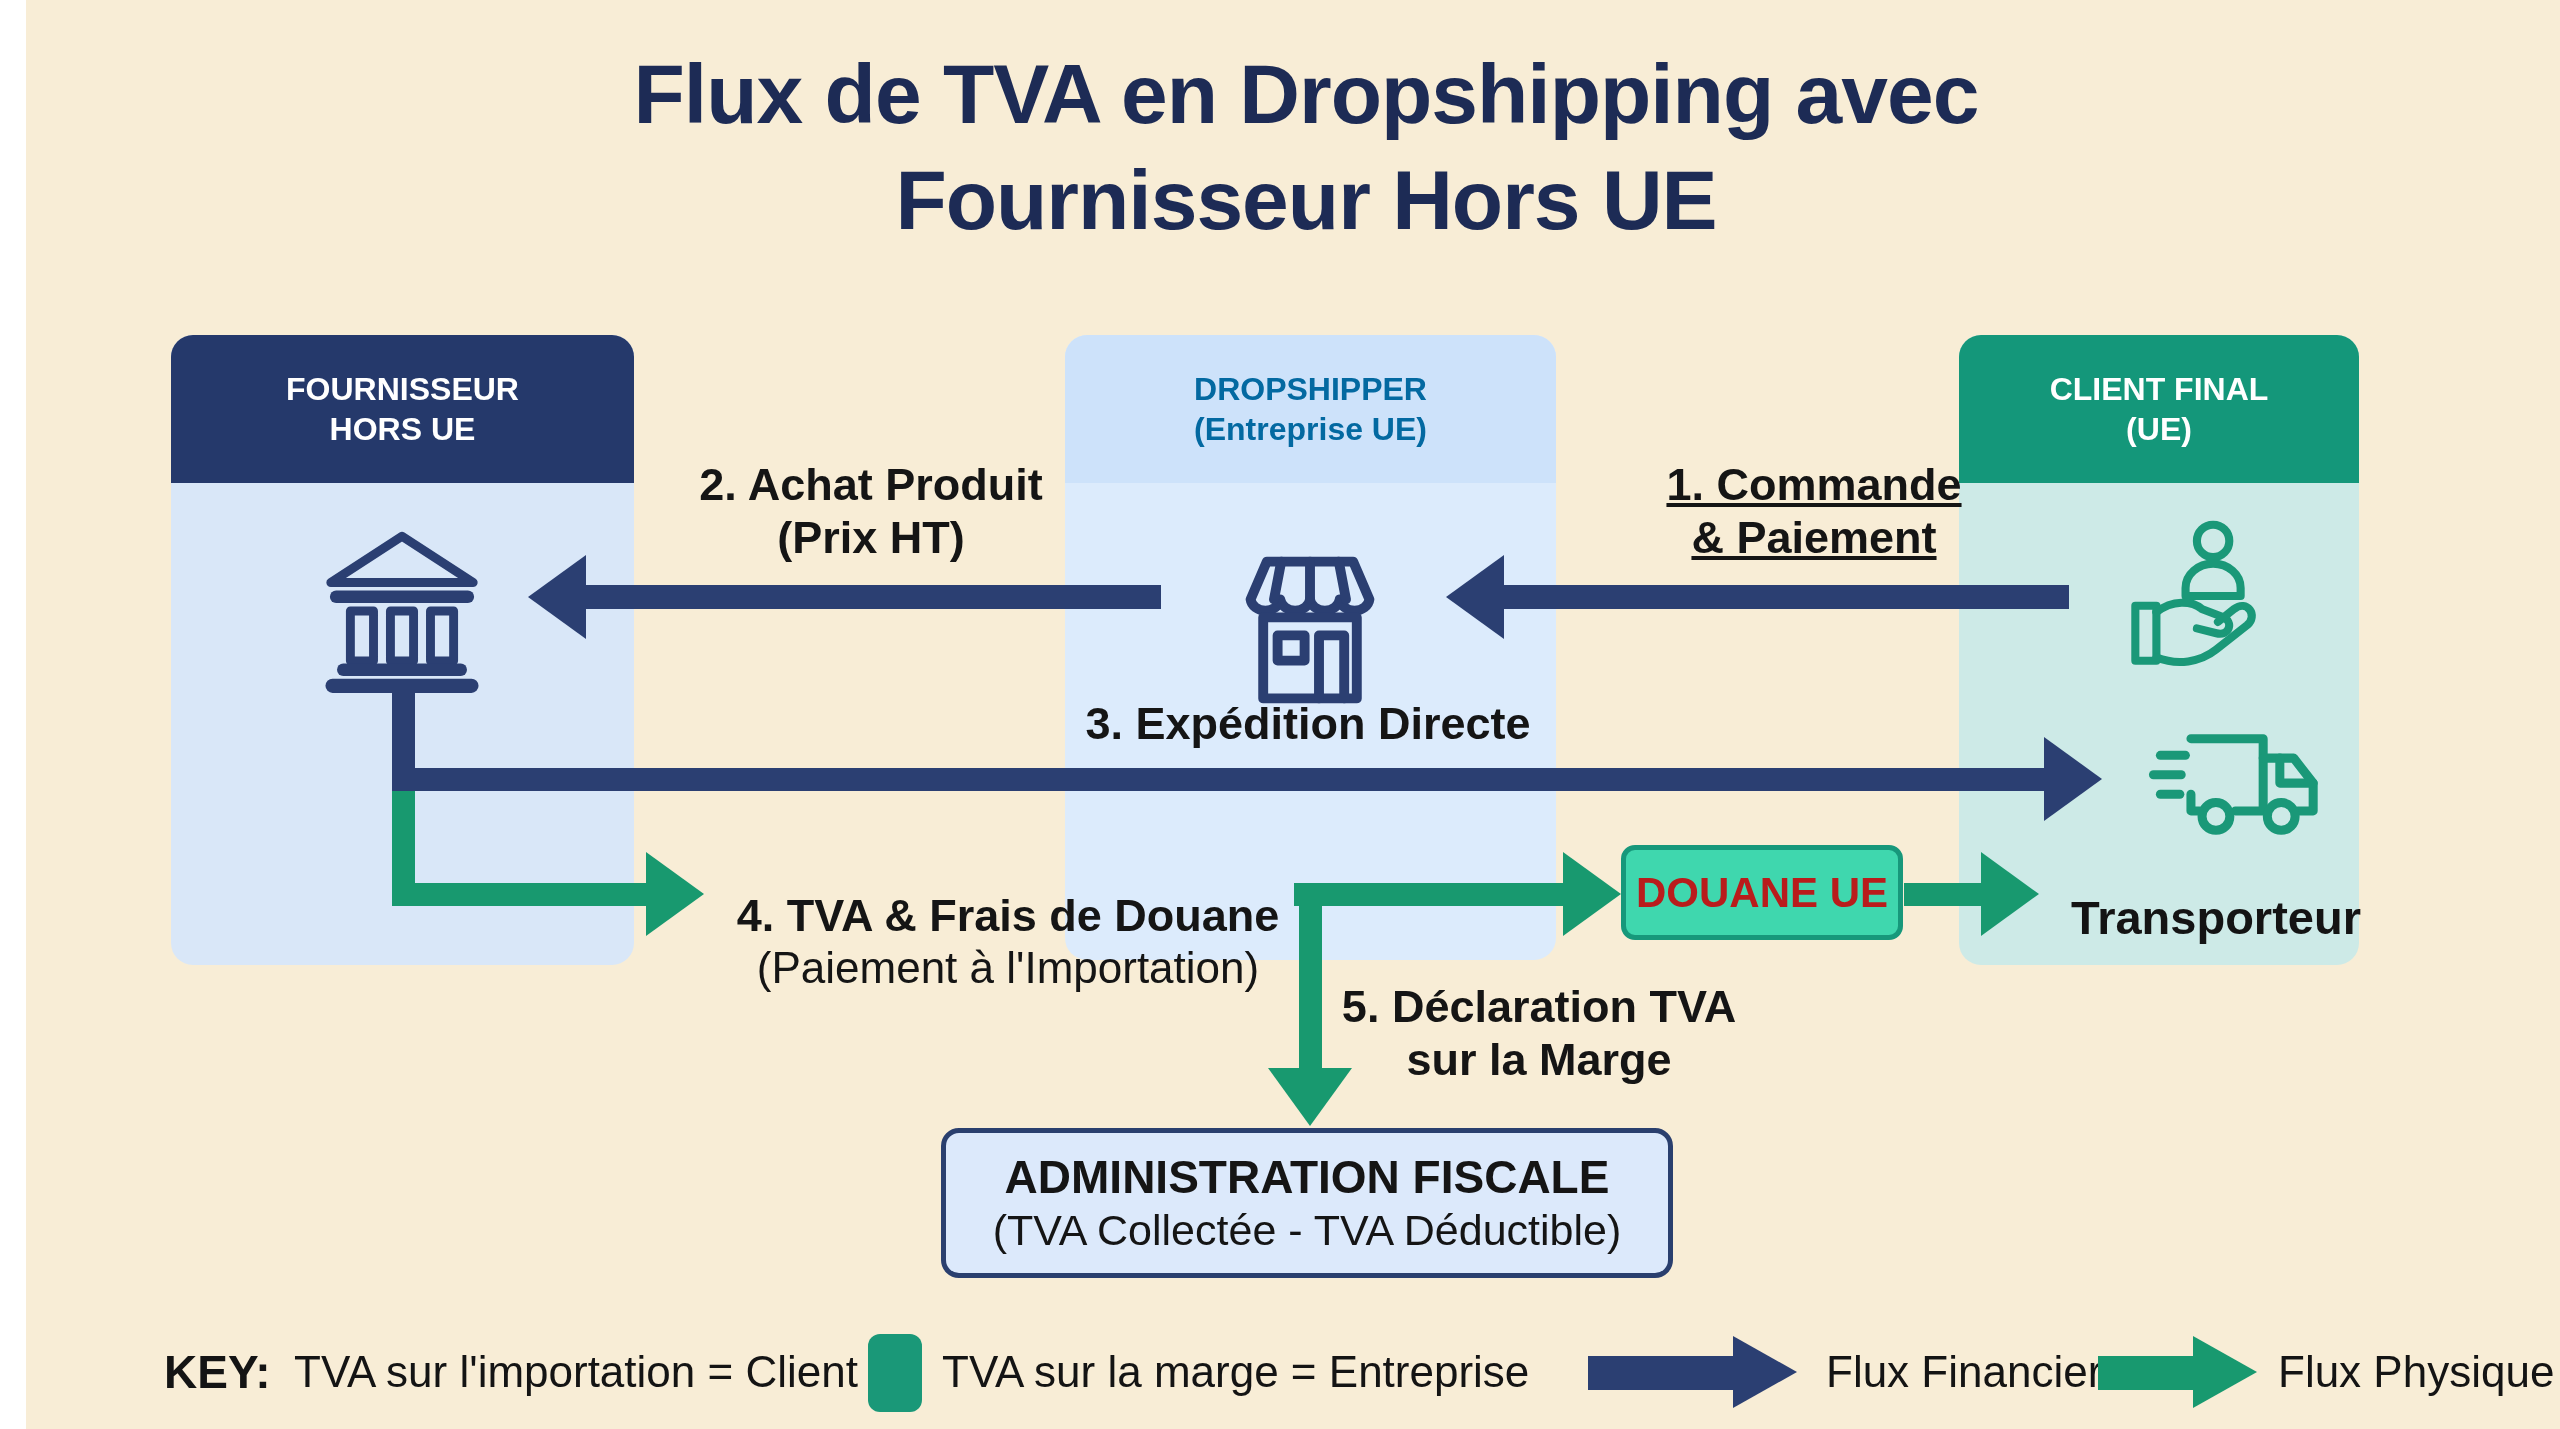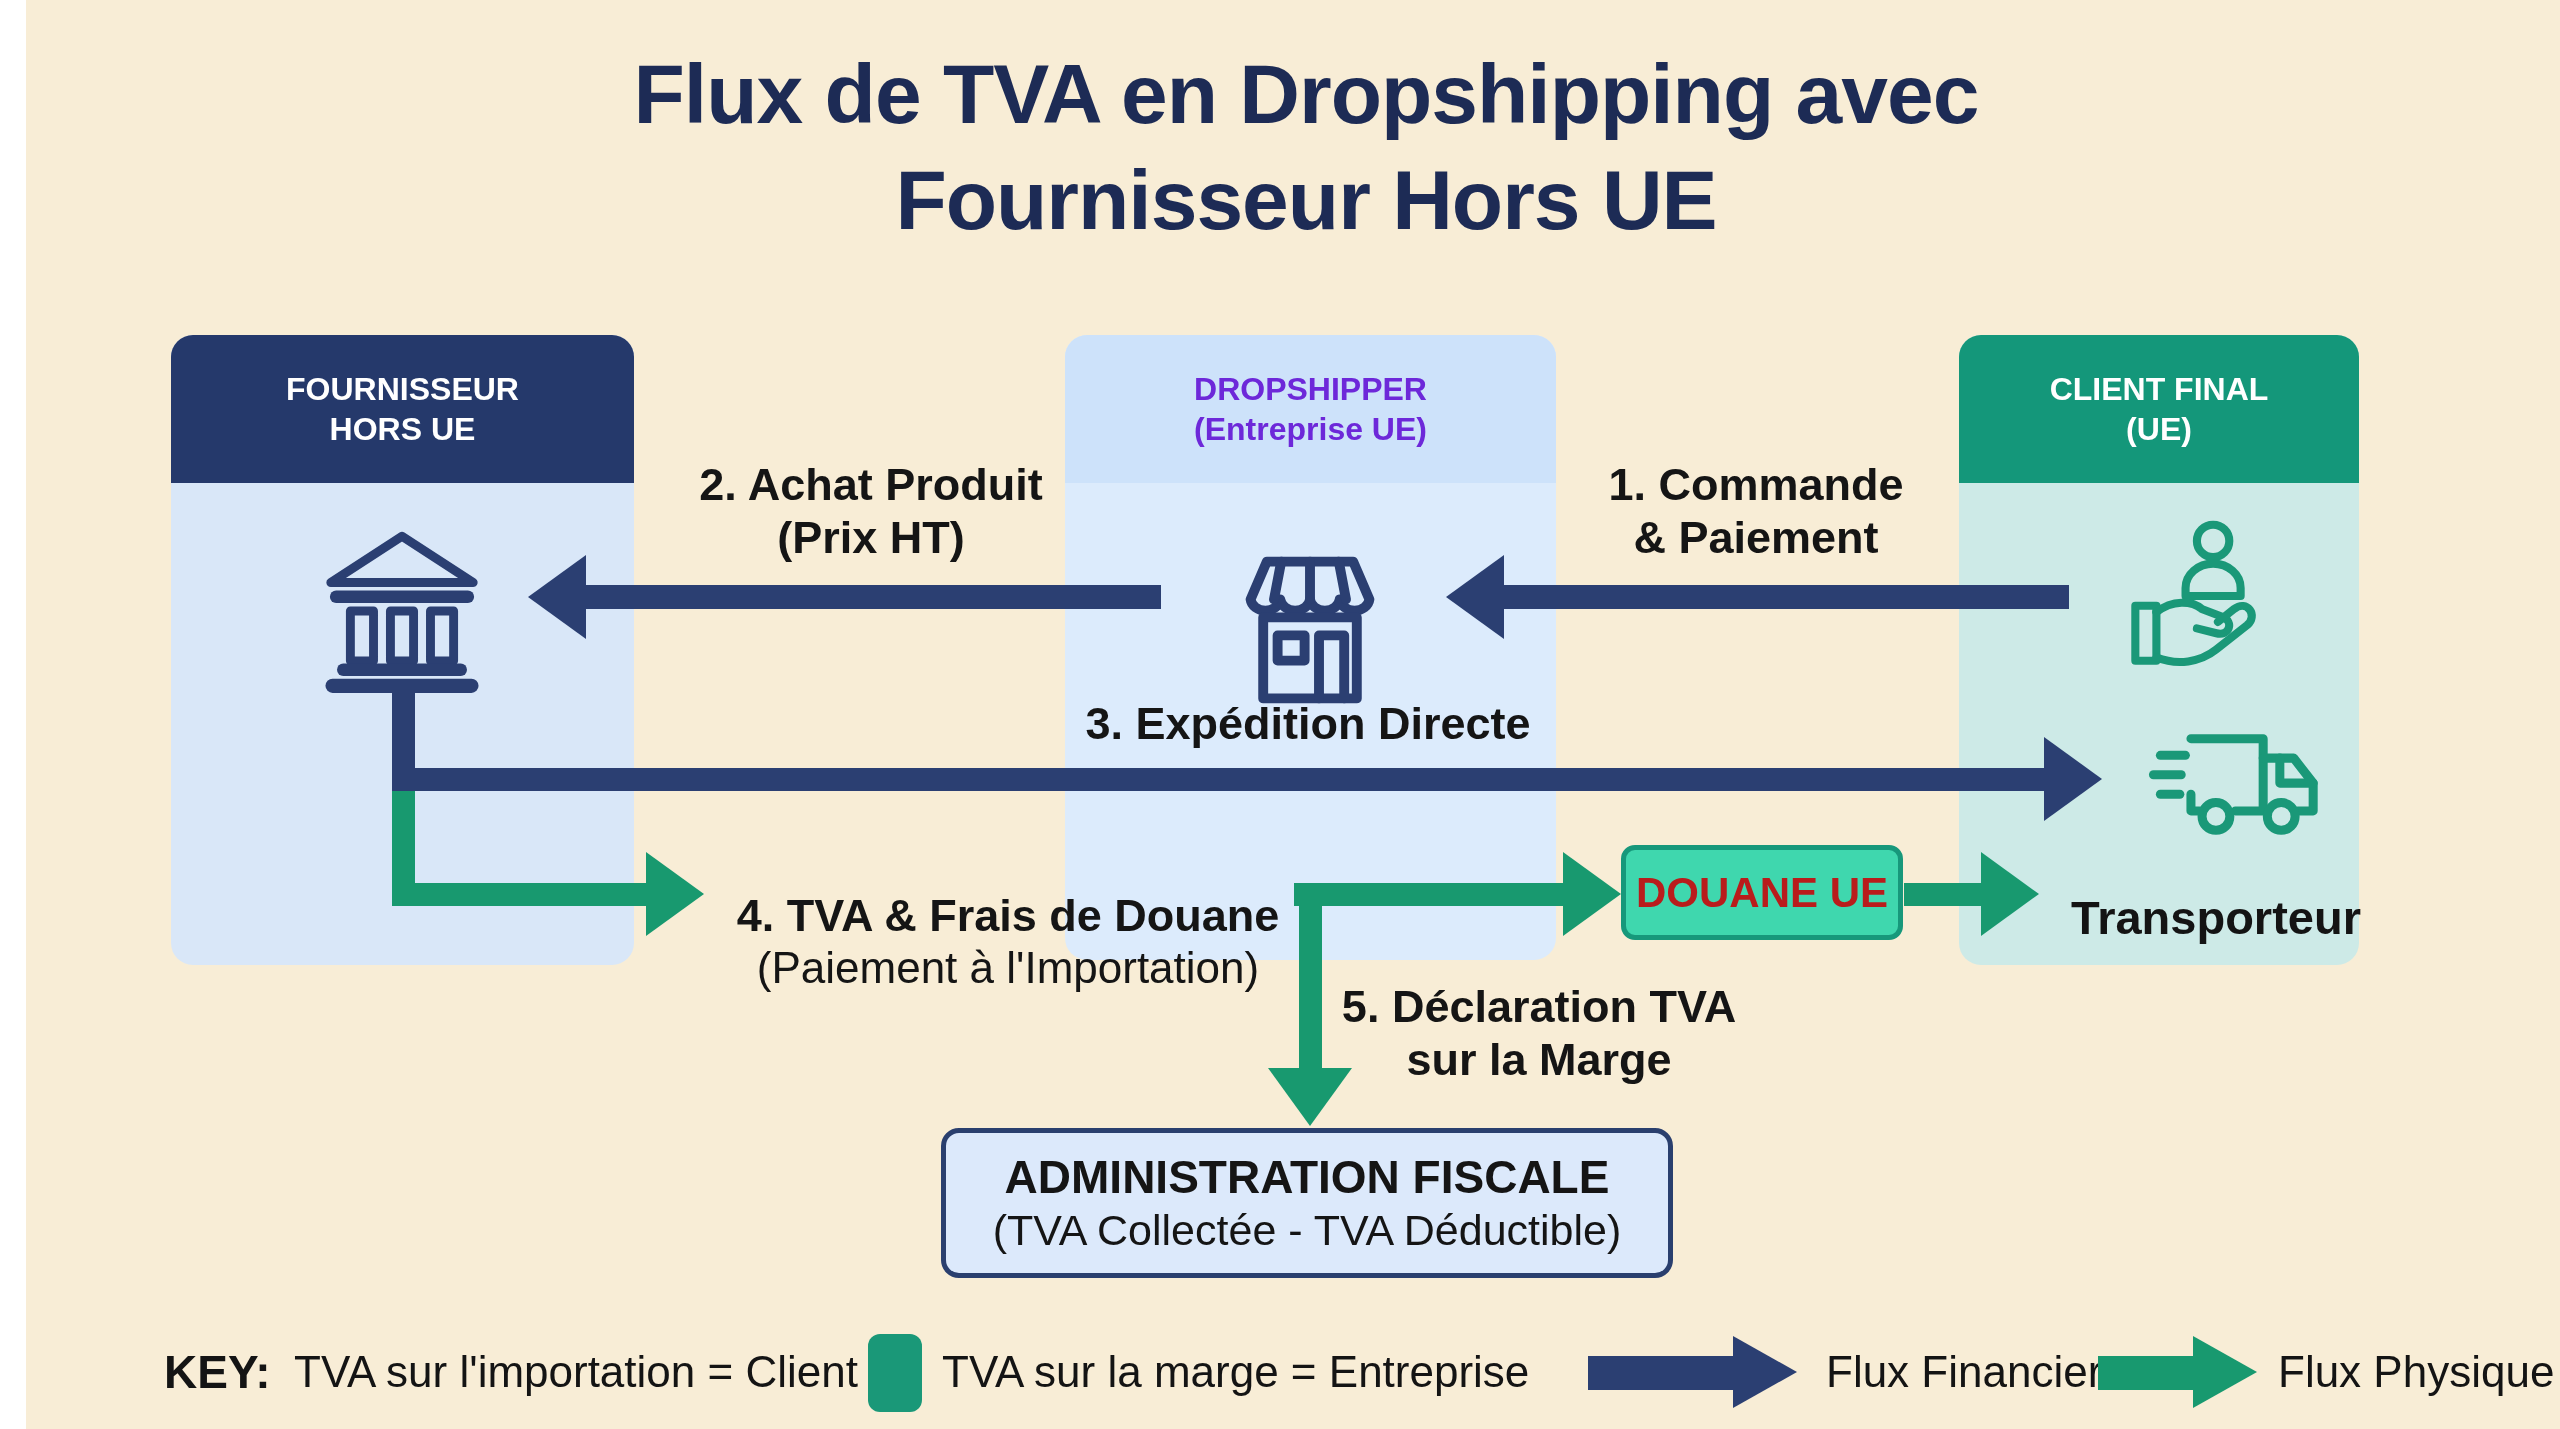--- a/index.html
+++ b/index.html
@@ -13,21 +13,21 @@
          font-size:84px;font-weight:bold;line-height:1.26;white-space:pre-line;letter-spacing:-1px;}
 
   
   .panel{border-radius:22px;}
   .panel-header{position:absolute;left:0;top:0;width:100%;height:148px;border-radius:22px 22px 0 0;
                 display:flex;align-items:center;justify-content:center;text-align:center;
                 font-weight:bold;font-size:32px;line-height:1.25;white-space:pre-line;}
   #panel-fournisseur{left:145px;top:335px;width:463px;height:630px;background:#d9e7f8;}
   #panel-fournisseur .panel-header{background:#25396b;color:#ffffff;}
   #panel-dropshipper{left:1039px;top:335px;width:491px;height:625px;background:#dcebfc;}
-  #panel-dropshipper .panel-header{background:#cde2fa;color:#6d28d9;}
+  #panel-dropshipper .panel-header{background:#cde2fa;color:#0369a1;}
   #panel-client{left:1933px;top:335px;width:400px;height:630px;background:#cdeae7;}
   #panel-client .panel-header{background:#14977a;color:#ffffff;}
 
   
   .bar{position:absolute;}
   .navy{background:#2b3f72;}
   .green{background:#18996f;}
   .head{position:absolute;width:0;height:0;}
   .head-left{border-top:42px solid transparent;border-bottom:42px solid transparent;border-right:58px solid #2b3f72;}
   .head-right-navy{border-top:42px solid transparent;border-bottom:42px solid transparent;border-left:58px solid #2b3f72;}
@@ -135,21 +135,21 @@
   </svg>
   <div id="transporteur-label" class="abs">Transporteur</div>
 
   <div class="bar navy" style="left:560px;top:585px;width:575px;height:24px;"></div>
   <div class="head head-left" style="left:502px;top:555px;"></div>
   <div class="flow-label" style="left:845px;top:458px;">2. Achat Produit
 (Prix HT)</div>
 
   <div class="bar navy" style="left:1478px;top:585px;width:565px;height:24px;"></div>
   <div class="head head-left" style="left:1420px;top:555px;"></div>
-  <div class="flow-label" style="left:1730px;top:458px;">1. Commande
+  <div class="flow-label" style="left:1788px;top:458px;text-decoration:underline;">1. Commande
 &amp; Paiement</div>
 
   <div class="bar navy" style="left:366px;top:690px;width:23px;height:101px;"></div>
   <div class="bar navy" style="left:366px;top:768px;width:1652px;height:23px;"></div>
   <div class="head head-right-navy" style="left:2018px;top:737px;"></div>
   <div class="flow-label" style="left:1282px;top:697px;">3. Expédition Directe</div>
 
   <div class="bar green" style="left:366px;top:791px;width:23px;height:115px;"></div>
   <div class="bar green" style="left:366px;top:883px;width:254px;height:23px;"></div>
   <div class="head head-right-green" style="left:620px;top:852px;"></div>

